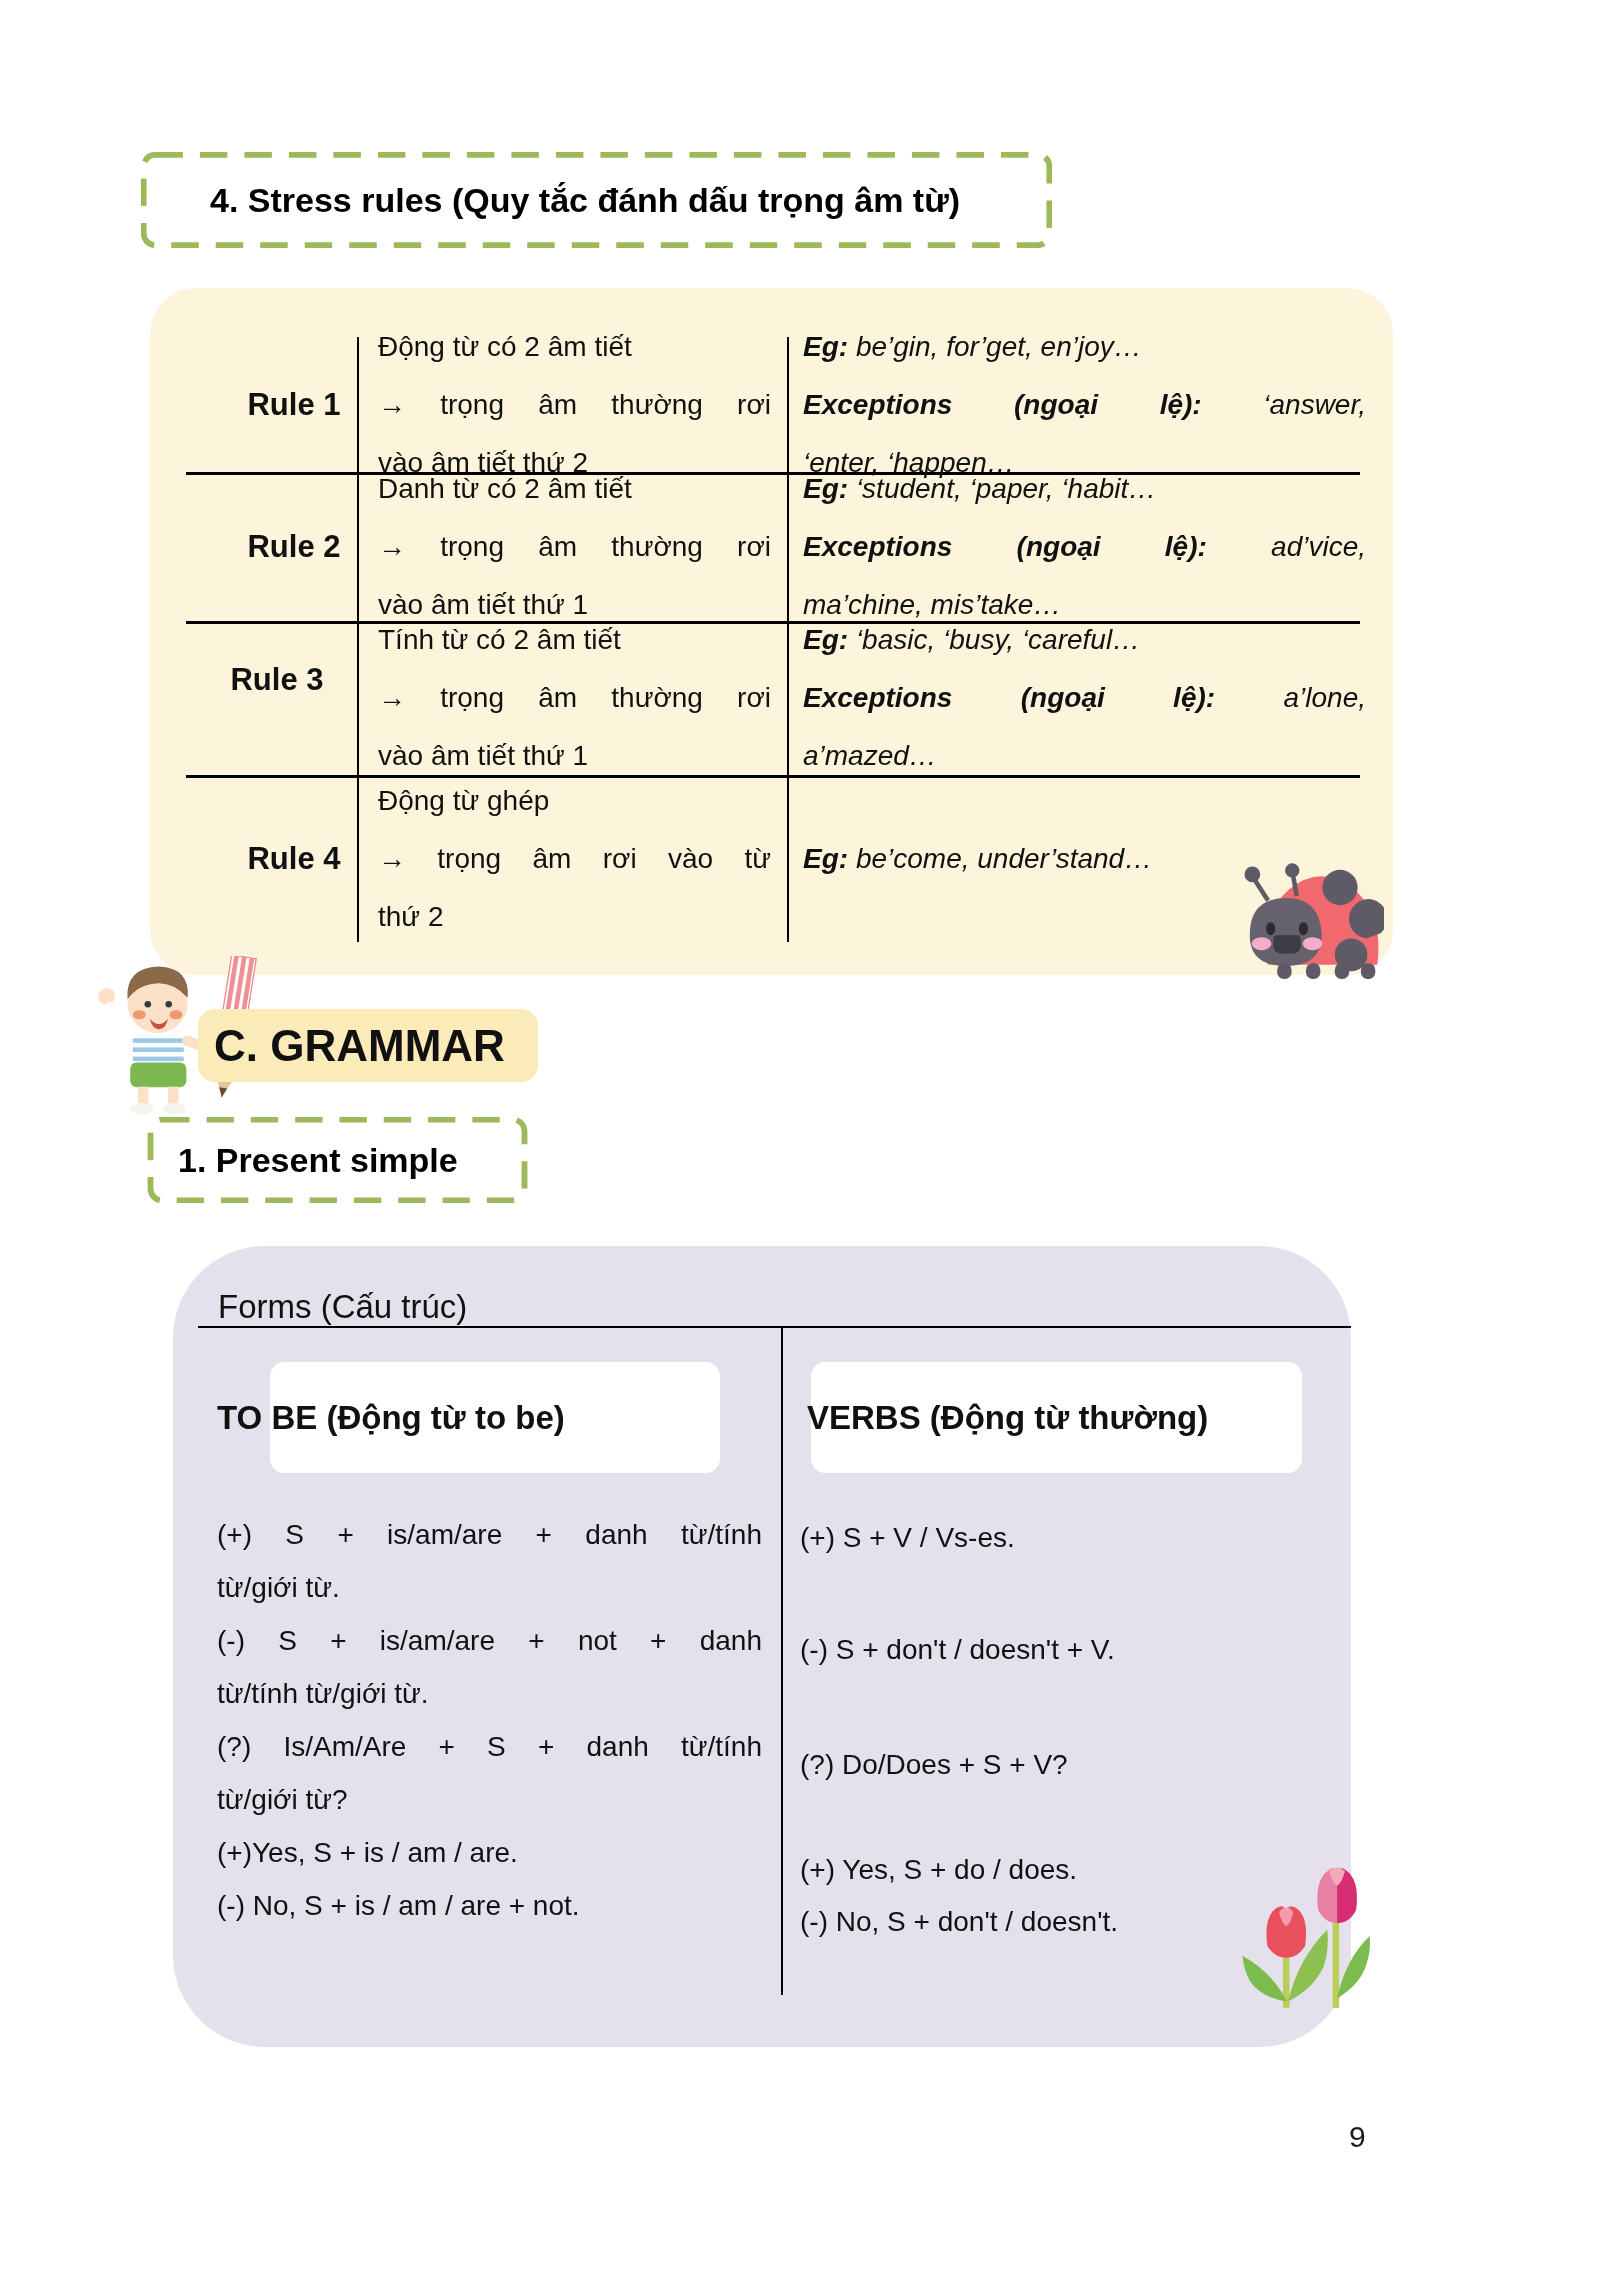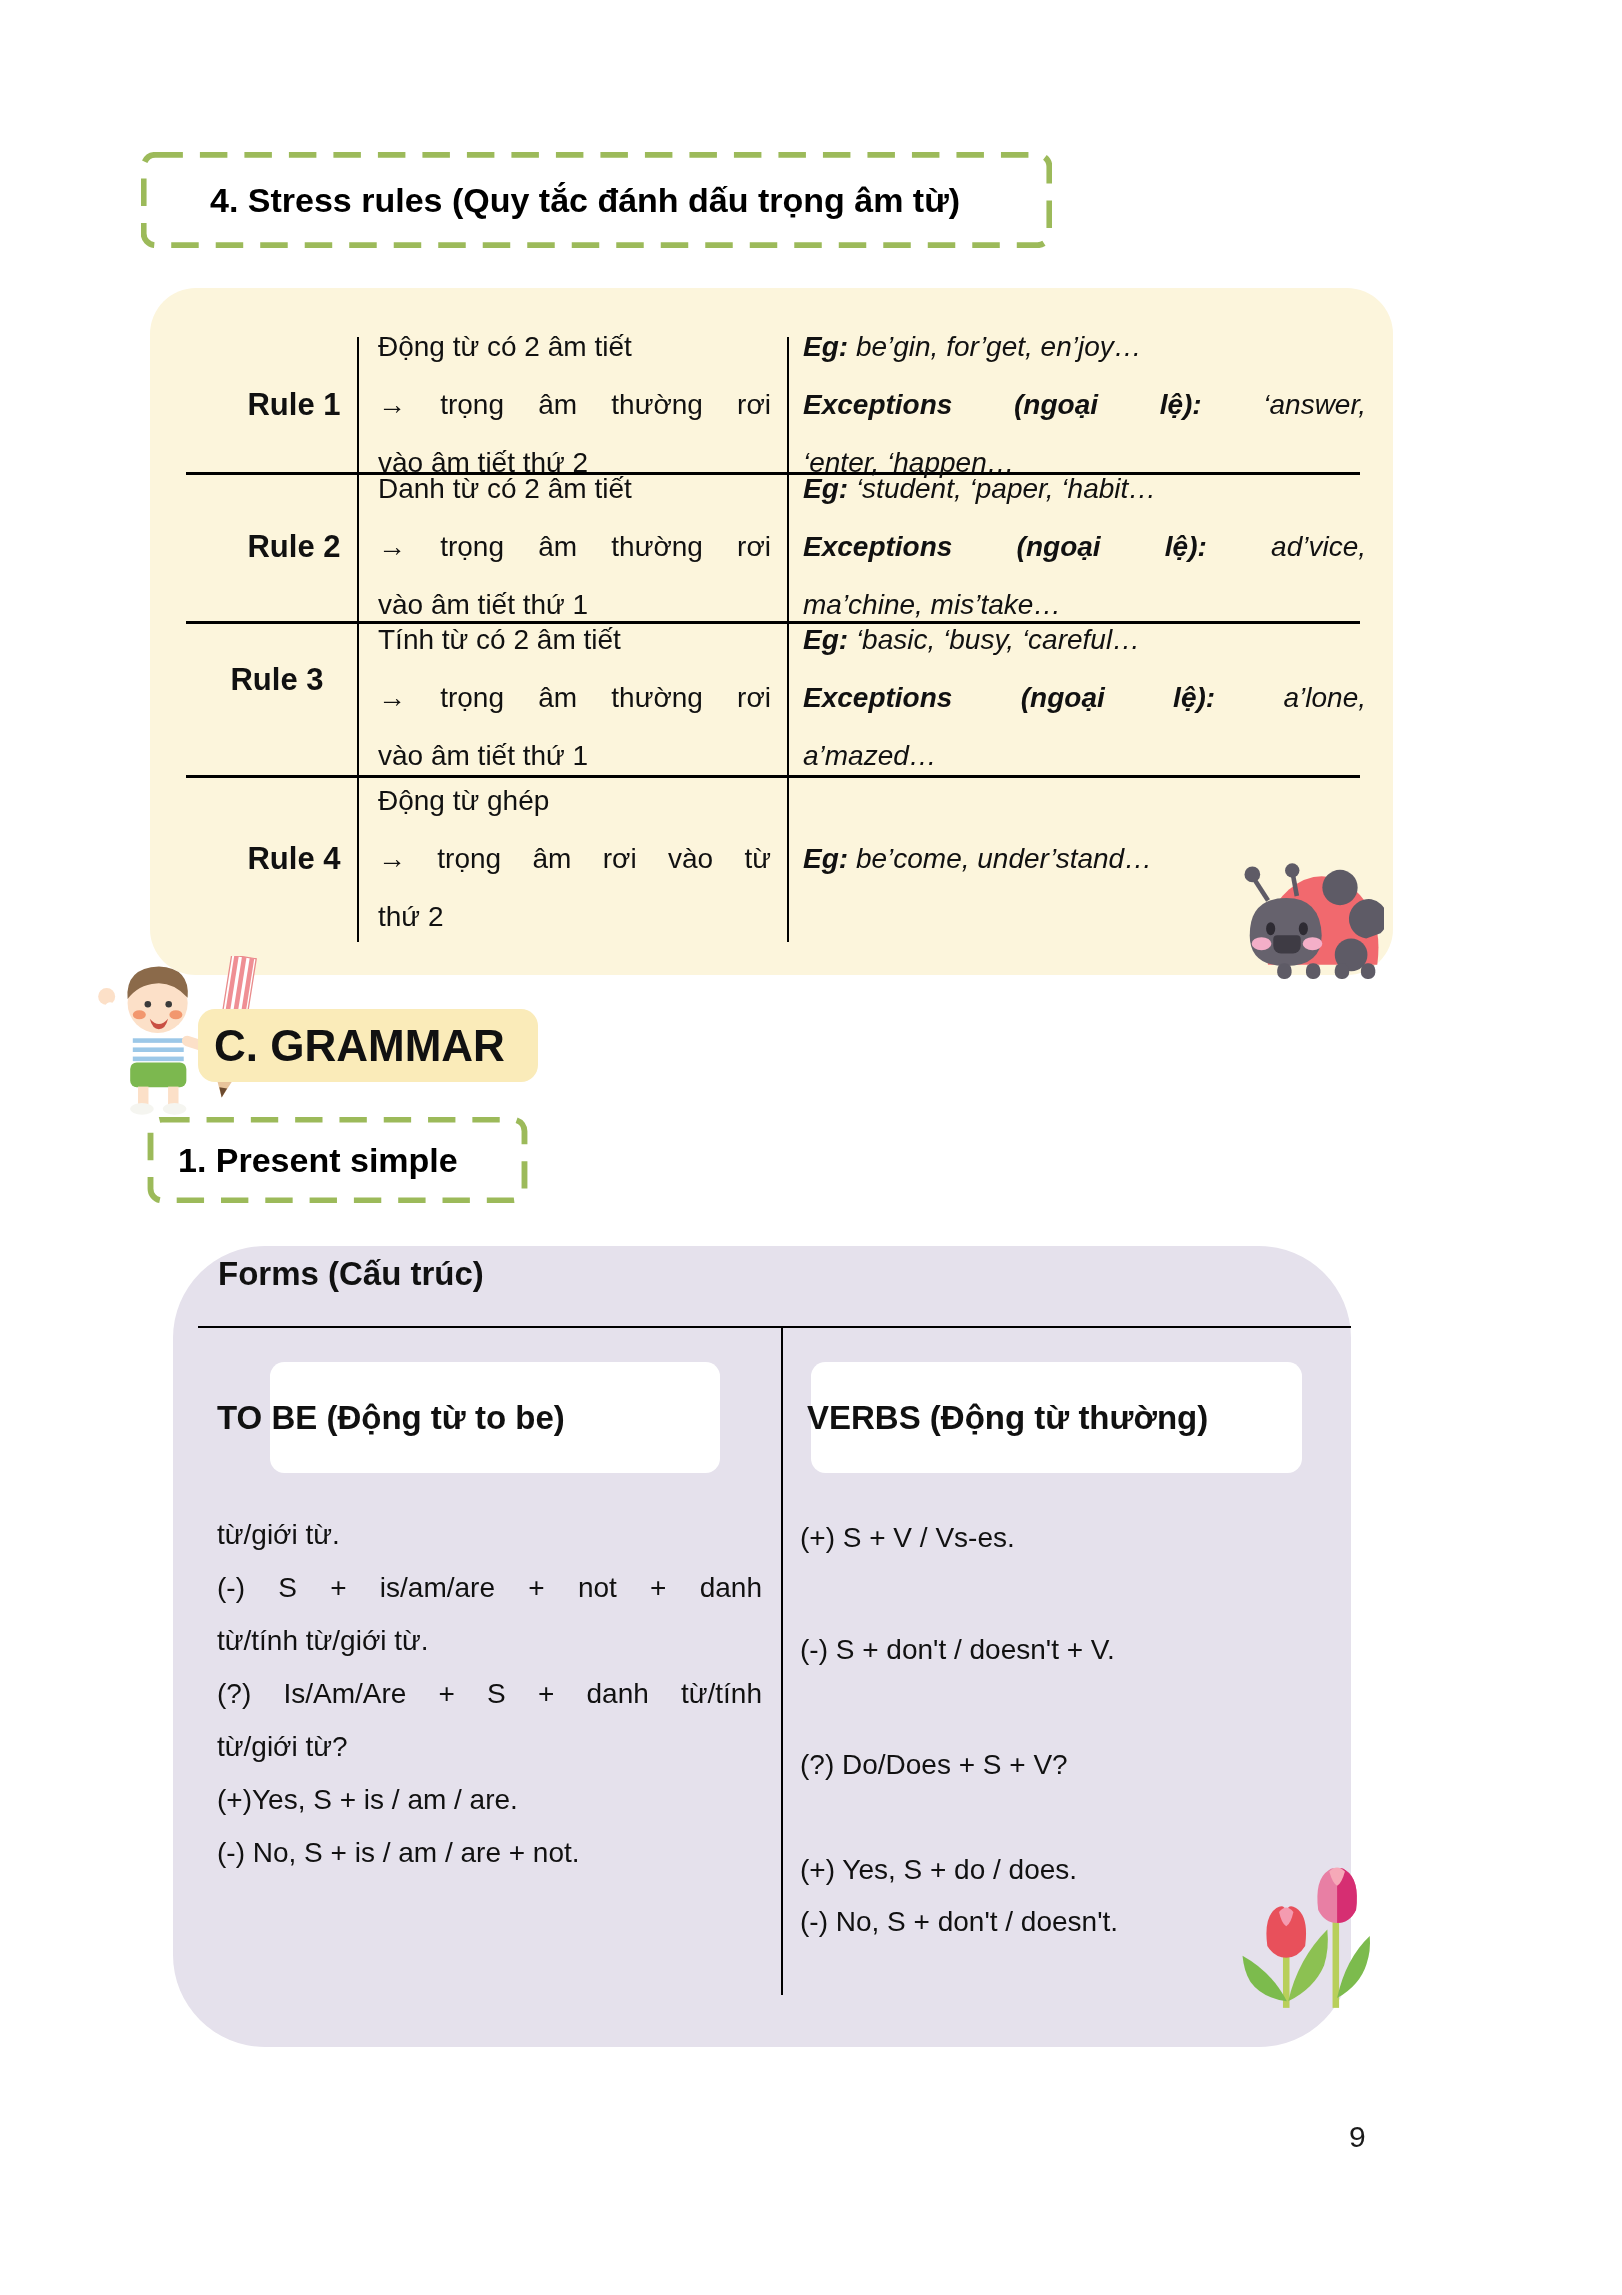--- a/index.html
+++ b/index.html
@@ -24,21 +24,21 @@
 
   
   .gram-box{position:absolute;left:198px;top:1009px;width:340px;height:73px;
             background:#FAEBB9;border-radius:17px;}
   .gram-title{position:absolute;left:214px;top:1009px;height:73px;line-height:73px;
               font-size:44px;font-weight:bold;}
 
   
   .purple-box{position:absolute;left:173px;top:1246px;width:1178px;height:801px;
               background:#E5E1EC;border-radius:92px;}
-  .forms-title{position:absolute;left:218px;top:1255px;font-size:33px;font-weight:bold;}
+  .forms-title{position:absolute;left:218px;top:1288px;font-size:33px;font-weight:normal;}
   .white-chip{position:absolute;background:#ffffff;border-radius:14.4px;}
   .col-heading{position:absolute;font-size:33px;font-weight:bold;white-space:nowrap;}
   .tobe-lines{position:absolute;left:217px;top:1508px;width:545px;
               font-size:28px;line-height:53px;}
   .verb-line{position:absolute;left:800px;font-size:28px;line-height:39px;white-space:nowrap;}
 
   .page-num{position:absolute;left:1349px;top:2120px;font-size:30px;color:#1a1a1a;}
 </style>
 </head>
 <body>
@@ -169,20 +169,21 @@
   <div class="forms-title">Forms (Cấu trúc)</div>
   <div class="hline" style="left:198px;top:1326px;width:1153px;height:2px;"></div>
   <div class="vline" style="left:781px;top:1328px;height:667px;"></div>
 
   <div class="white-chip" style="left:270px;top:1362px;width:450px;height:111px;"></div>
   <div class="white-chip" style="left:811px;top:1362px;width:491px;height:111px;"></div>
   <div class="col-heading" style="left:217px;top:1362px;height:111px;line-height:111px;">TO BE (Động từ to be)</div>
   <div class="col-heading" style="left:807px;top:1362px;height:111px;line-height:111px;">VERBS (Động từ thường)</div>
 
   <div class="tobe-lines">
+    <div class="just">(+) S + is/am/are + danh từ/tính</div>
     <div>từ/giới từ.</div>
     <div class="just">(-) S + is/am/are + not + danh</div>
     <div>từ/tính từ/giới từ.</div>
     <div class="just">(?) Is/Am/Are + S + danh từ/tính</div>
     <div>từ/giới từ?</div>
     <div>(+)Yes, S + is / am / are.</div>
     <div>(-) No, S + is / am / are + not.</div>
   </div>
 
   <div class="verb-line" style="top:1518px;">(+) S + V / Vs-es.</div>

